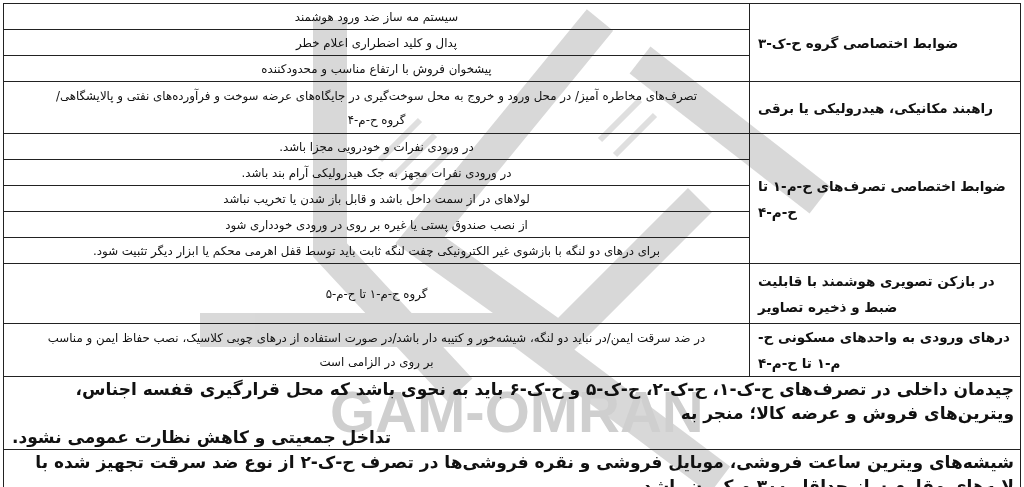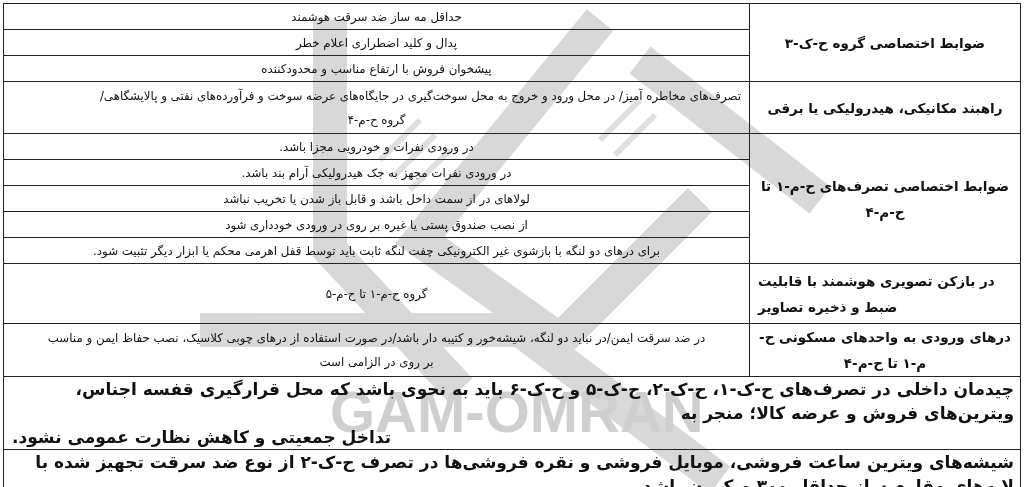--- a/index.html
+++ b/index.html
@@ -1,21 +1,21 @@
 <!DOCTYPE html>
 <html><head>
 <meta charset="utf-8">
 <style>
   html, body { margin: 0; padding: 0; background: #ffffff; }
   body { width: 1024px; height: 487px; overflow: hidden; position: relative; font-family: "DejaVu Sans", sans-serif; color: #111; }
   .watermark { position: absolute; left: 0; top: 0; width: 1024px; height: 487px; pointer-events: none; z-index: 0; }
   .doc { position: absolute; left: 3px; top: 3px; width: 1018px; direction: rtl; z-index: 1; }
   table { border-collapse: collapse; width: 1018px; table-layout: fixed; }
   td { border: 1.5px solid #222; padding: 0 8px; vertical-align: middle; }
-  td.head { width: 254px; font-weight: bold; font-size: 13.5px; text-align: center; line-height: 26px; }
+  td.head { width: 254px; font-weight: bold; font-size: 13.5px; text-align: left; line-height: 26px; }
   td.head.left { text-align: left; }
   td.body { font-size: 11.8px; text-align: center; line-height: 24px; }
   td.body.c { text-align: center; }
   td.wide { font-weight: bold; font-size: 17px; text-align: right; line-height: 24px; padding-right: 6px; }
   td.wide .center2 { display: block; text-align: left; }
   .h-28 { height: 26px; }
   .h-54 { height: 52px; }
   .h-62 { height: 60px; }
 </style>
 </head>
@@ -37,33 +37,33 @@
   </g>
   <text x="330" y="432" font-family="Liberation Sans, sans-serif" font-size="58" font-weight="bold" fill="#cfcfcf">GAM-OMRAN</text>
 </svg>
 
 <div class="doc">
   <table>
 
     <tbody>
         <tr class="h-28">
       <td class="head" rowspan="3">ضوابط اختصاصی گروه ح-ک-۳</td>
-      <td class="body c">حداقل مه ساز ضد سرقت هوشمند</td>
+      <td class="body c">سیستم مه ساز ضد ورود هوشمند</td>
     </tr>
     <tr class="h-28">
       <td class="body c">پدال و کلید اضطراری اعلام خطر</td>
     </tr>
     <tr class="h-28">
       <td class="body c">پیشخوان فروش با ارتفاع مناسب و محدودکننده</td>
     </tr>
 
     <tr class="h-54">
       <td class="head">راهبند مکانیکی، هیدرولیکی یا برقی</td>
       <td class="body">
-        <div class="r" style="text-align:right">تصرف‌های مخاطره آمیز/ در محل ورود و خروج به محل سوخت‌گیری در جایگاه‌های عرضه سوخت و فرآورده‌های نفتی و پالایشگاهی/</div>
+        <div class="r" style="text-align:center">تصرف‌های مخاطره آمیز/ در محل ورود و خروج به محل سوخت‌گیری در جایگاه‌های عرضه سوخت و فرآورده‌های نفتی و پالایشگاهی/</div>
         <div style="">گروه ح-م-۴</div>
       </td>
     </tr>
 
     <tr class="h-28">
       <td class="head" rowspan="5">ضوابط اختصاصی تصرف‌های ح-م-۱ تا ح-م-۴</td>
       <td class="body c">در ورودی نفرات و خودرویی مجزا باشد.</td>
     </tr>
     <tr class="h-28">
       <td class="body c">در ورودی نفرات مجهز به جک هیدرولیکی آرام بند باشد.</td>

